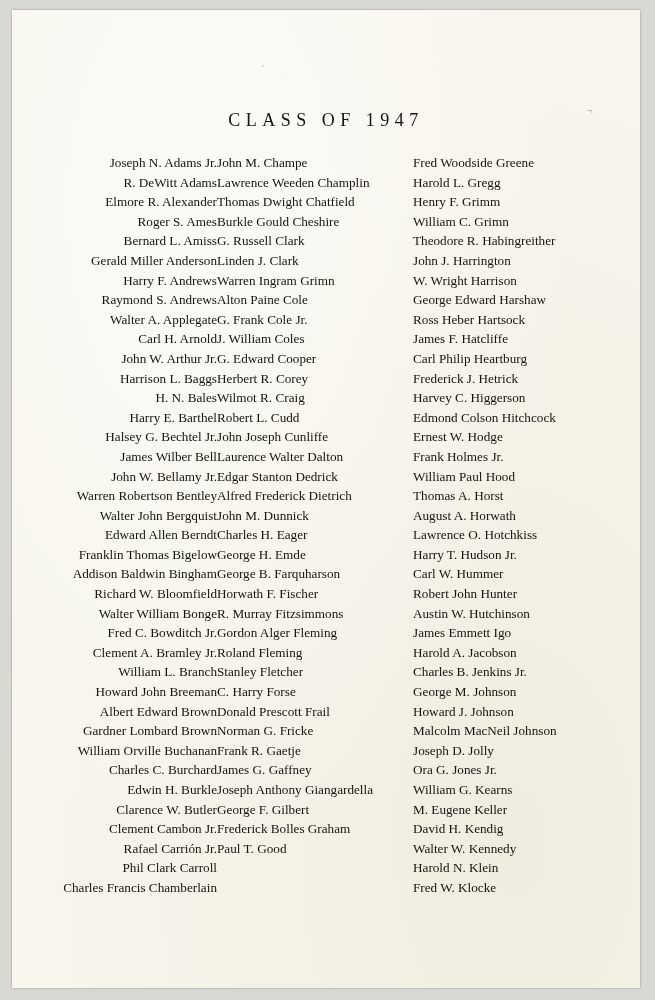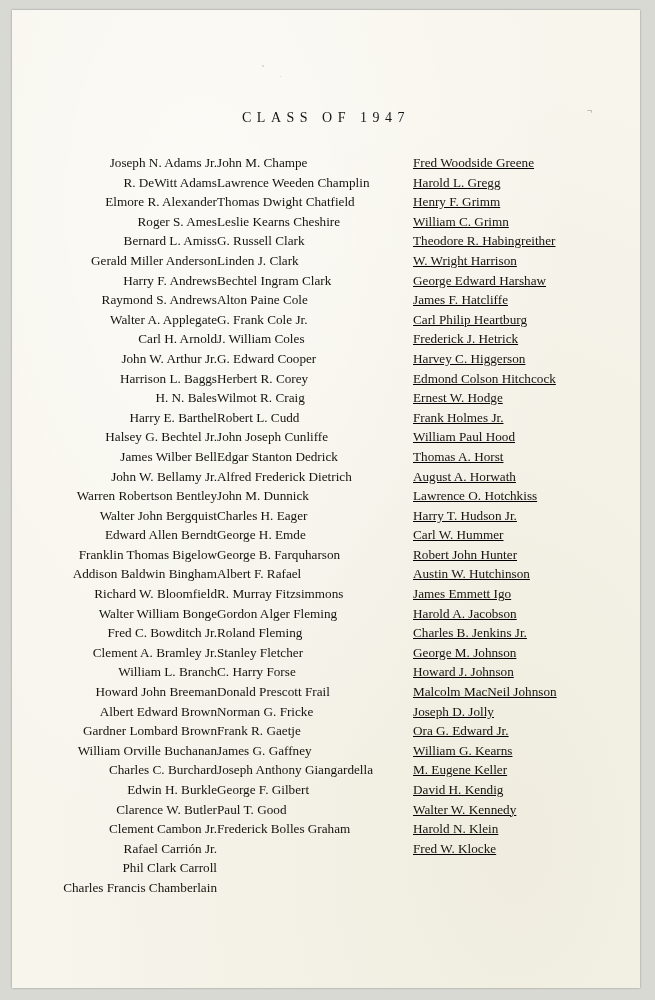--- a/index.html
+++ b/index.html
@@ -37,39 +37,39 @@
     background: #b9b4a4;
     border-radius: 50%;
     opacity: .55;
   }
   #title {
     position: absolute;
     top: 100px;
     left: 0;
     width: 100%;
     text-align: center;
-    font-size: 14px;
+    font-size: 18px;
     letter-spacing: 5.5px;
     color: #161616;
     font-family: "Liberation Serif", serif;
   }
   #columns {
     position: absolute;
     top: 143px;
     left: 0;
     width: 100%;
     display: flex;
     gap: 0;
   }
   .col {
     box-sizing: border-box;
   }
   .col-1 { width: 205px; padding-left: 28px; text-align: right; }
   .col-2 { width: 196px; }
-  .col-3 { width: 215px; text-decoration: underline; }
+  .col-3 { width: 215px; }
   .name {
     font-size: 13.2px;
     line-height: 19.6px;
     color: #15140f;
     white-space: nowrap;
     font-family: "Liberation Serif", serif;
   }
   .mark {
     position: absolute;
     color: #8a8374;
@@ -130,62 +130,65 @@
       <div class="name">Clement Cambon Jr.</div>
       <div class="name">Rafael Carrión Jr.</div>
       <div class="name">Phil Clark Carroll</div>
       <div class="name">Charles Francis Chamberlain</div>
     </div>
 
     <div class="col col-2">
       <div class="name">John M. Champe</div>
       <div class="name">Lawrence Weeden Champlin</div>
       <div class="name">Thomas Dwight Chatfield</div>
-      <div class="name">Leslie Kearns Cheshire</div>
+      <div class="name">Burkle Gould Cheshire</div>
       <div class="name">G. Russell Clark</div>
       <div class="name">Linden J. Clark</div>
-      <div class="name">Bechtel Ingram Clark</div>
+      <div class="name">Warren Ingram Grimn</div>
       <div class="name">Alton Paine Cole</div>
       <div class="name">G. Frank Cole Jr.</div>
       <div class="name">J. William Coles</div>
       <div class="name">G. Edward Cooper</div>
       <div class="name">Herbert R. Corey</div>
       <div class="name">Wilmot R. Craig</div>
       <div class="name">Robert L. Cudd</div>
       <div class="name">John Joseph Cunliffe</div>
+      <div class="name">Laurence Walter Dalton</div>
       <div class="name">Edgar Stanton Dedrick</div>
       <div class="name">Alfred Frederick Dietrich</div>
       <div class="name">John M. Dunnick</div>
       <div class="name">Charles H. Eager</div>
       <div class="name">George H. Emde</div>
       <div class="name">George B. Farquharson</div>
-      <div class="name">Albert F. Rafael</div>
+      <div class="name">Horwath F. Fischer</div>
       <div class="name">R. Murray Fitzsimmons</div>
       <div class="name">Gordon Alger Fleming</div>
       <div class="name">Roland Fleming</div>
       <div class="name">Stanley Fletcher</div>
       <div class="name">C. Harry Forse</div>
       <div class="name">Donald Prescott Frail</div>
       <div class="name">Norman G. Fricke</div>
       <div class="name">Frank R. Gaetje</div>
       <div class="name">James G. Gaffney</div>
       <div class="name">Joseph Anthony Giangardella</div>
       <div class="name">George F. Gilbert</div>
+      <div class="name">Frederick Bolles Graham</div>
       <div class="name">Paul T. Good</div>
-      <div class="name">Frederick Bolles Graham</div>
     </div>
 
     <div class="col col-3">
       <div class="name">Fred Woodside Greene</div>
       <div class="name">Harold L. Gregg</div>
       <div class="name">Henry F. Grimm</div>
       <div class="name">William C. Grimn</div>
       <div class="name">Theodore R. Habingreither</div>
+      <div class="name">John J. Harrington</div>
       <div class="name">W. Wright Harrison</div>
       <div class="name">George Edward Harshaw</div>
+      <div class="name">Ross Heber Hartsock</div>
       <div class="name">James F. Hatcliffe</div>
       <div class="name">Carl Philip Heartburg</div>
       <div class="name">Frederick J. Hetrick</div>
       <div class="name">Harvey C. Higgerson</div>
       <div class="name">Edmond Colson Hitchcock</div>
       <div class="name">Ernest W. Hodge</div>
       <div class="name">Frank Holmes Jr.</div>
       <div class="name">William Paul Hood</div>
       <div class="name">Thomas A. Horst</div>
       <div class="name">August A. Horwath</div>
@@ -194,21 +197,21 @@
       <div class="name">Carl W. Hummer</div>
       <div class="name">Robert John Hunter</div>
       <div class="name">Austin W. Hutchinson</div>
       <div class="name">James Emmett Igo</div>
       <div class="name">Harold A. Jacobson</div>
       <div class="name">Charles B. Jenkins Jr.</div>
       <div class="name">George M. Johnson</div>
       <div class="name">Howard J. Johnson</div>
       <div class="name">Malcolm MacNeil Johnson</div>
       <div class="name">Joseph D. Jolly</div>
-      <div class="name">Ora G. Edward Jr.</div>
+      <div class="name">Ora G. Jones Jr.</div>
       <div class="name">William G. Kearns</div>
       <div class="name">M. Eugene Keller</div>
       <div class="name">David H. Kendig</div>
       <div class="name">Walter W. Kennedy</div>
       <div class="name">Harold N. Klein</div>
       <div class="name">Fred W. Klocke</div>
     </div>
 
   </div>
 </div>

